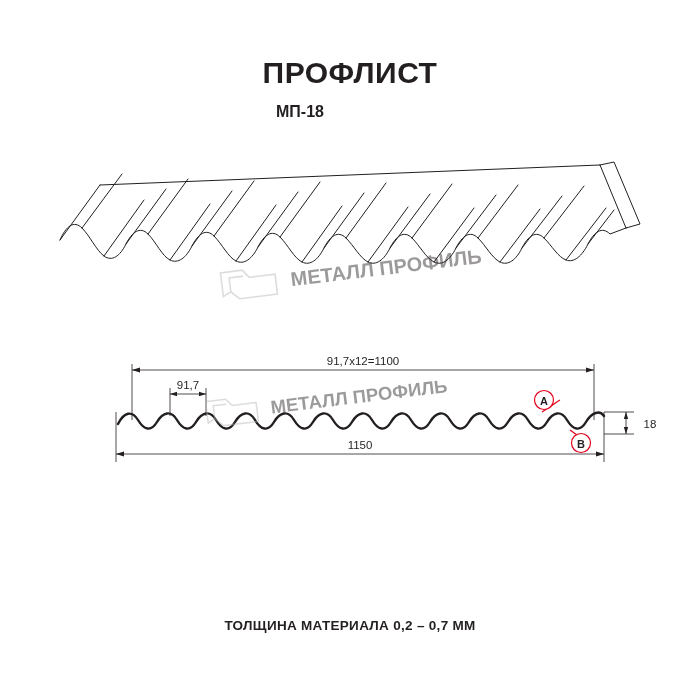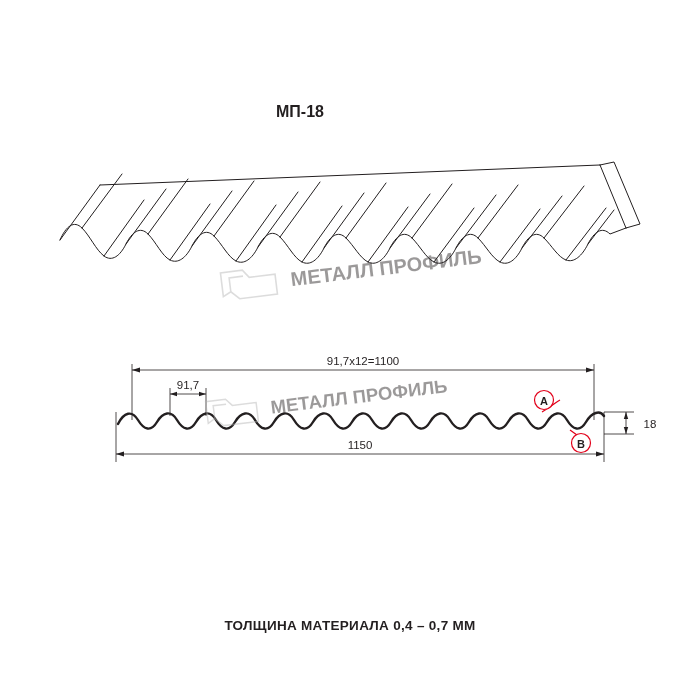--- a/index.html
+++ b/index.html
@@ -77,20 +77,21 @@
   text {
     font-family: "Liberation Sans", sans-serif;
     fill: #231f20;
   }
 </style>
 </head>
 <body>
 
 <div class="page">
 
+  <div class="title">ПРОФЛИСТ</div>
   <div class="subtitle">МП-18</div>
 
   <div class="iso-wrap">
     <svg width="590" height="160" viewBox="0 0 590 160">
       <g fill="none" stroke="#231f20" stroke-width="1" stroke-linejoin="round" stroke-linecap="round">
 
         <path d="M40,45 L540,25"></path>
 
         <path d="M0,100
                  C6,86 14,80 22,88
@@ -244,15 +245,15 @@
   <div class="wm wm2">
     <svg width="300" height="56" viewBox="0 0 300 56">
       <g stroke="#b3b3b3" fill="none" stroke-width="1.5" transform="rotate(-7 150 28)">
         <path d="M6,38 L6,16 L26,16 L32,23 L56,23 L56,42 L21,42 L13,34 Z"></path>
         <path d="M13,34 L13,21 L26,21"></path>
       </g>
       <text x="70" y="36" font-size="18.5" font-weight="bold" fill="#b3b3b3" transform="rotate(-7 150 28)">МЕТАЛЛ ПРОФИЛЬ</text>
     </svg>
   </div>
 
-  <div class="footer-note">ТОЛЩИНА МАТЕРИАЛА 0,4 – 0,7 ММ</div>
+  <div class="footer-note">ТОЛЩИНА МАТЕРИАЛА 0,2 – 0,7 ММ</div>
 
 </div>
 
 </body></html>

